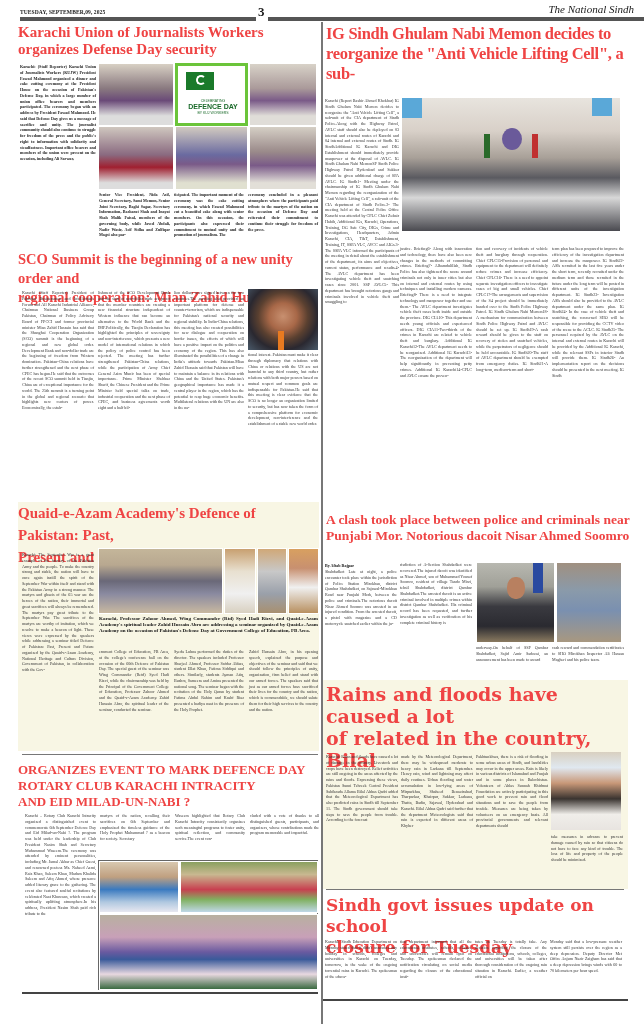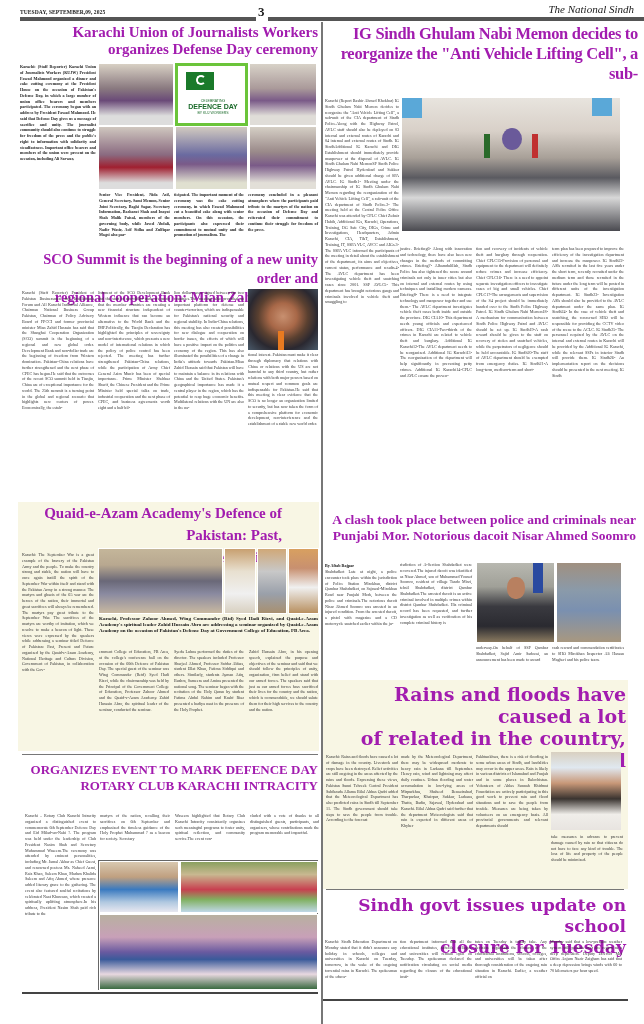--- a/index.html
+++ b/index.html
@@ -6,41 +6,41 @@
 html,body{width:644px;height:1024px;background:#fff;overflow:hidden}
 body{position:relative;font-family:"Liberation Serif","DejaVu Serif",serif;color:#1a1a1a}
 .abs{position:absolute}
 .masthead-date{left:20px;top:9px;font-size:5.5px;font-weight:bold;letter-spacing:0.1px}
 .masthead-page{left:258px;top:4px;font-size:13px;font-weight:bold}
 .masthead-name{right:10px;top:3px;font-size:11px;font-style:italic}
 .rule-left{left:20px;top:17px;width:236px;height:4px;background:#555}
 .rule-right{left:268px;top:17px;width:376px;height:4px;background:#555}
 .vline{left:321px;top:22px;width:1.5px;height:1002px;background:#777}
 .hline{height:1px;background:#777}
-.hl{font-weight:bold;text-align:right;line-height:1.12;color:#a21caf}
+.hl{font-weight:bold;text-align:left;line-height:1.12;color:#ef4444}
 .col{font-size:4.1px;line-height:5.75px;text-align:justify;color:#333}
 .photo{background:#888;overflow:hidden}
 .caption{font-size:5px;line-height:6.2px;font-weight:bold;text-align:justify;color:#111}
 .tint{background:#f8f6e4}
 .pic{position:absolute;border:1px solid #fff}
 </style>
 </head>
 <body>
 
 <div class="abs masthead-date">TUESDAY, SEPTEMBER,09, 2025</div>
 <div class="abs masthead-page">3</div>
 <div class="abs masthead-name">The National  Sindh</div>
 <div class="abs rule-left"></div>
 <div class="abs rule-right"></div>
 <div class="abs vline"></div>
 
 <section>
   <div class="abs hl" style="left:18px;top:24px;width:300px;font-size:15px;line-height:17px;">
     <div>Karachi Union of Journalists Workers</div>
-    <div>organizes Defense Day ceremony</div>
+    <div>organizes Defense Day security</div>
   </div>
   <div class="abs col" style="left:20px;top:64px;width:76px;font-weight:bold;color:#222">Karachi: (Staff Reporter) Karachi Union of Journalists Workers (KUJW) President Fawad Mahmood organized a dinner and cake cutting ceremony at the President House on the occasion of Pakistan's Defense Day, in which a large number of union office bearers and members participated. The ceremony began with an address by President Fawad Mahmood. He said that Defense Day gives us a message of sacrifice and unity. The journalist community should also continue to struggle for freedom of the press and the public's right to information with solidarity and steadfastness. Important office bearers and members of the union were present on the occasion, including Ali Sarwar,</div>
 
   <div class="abs" style="left:98px;top:63px;width:219px;height:63px;">
     <div class="pic" style="left:0;top:0;width:76px;height:63px;background:linear-gradient(180deg,#d8d0c4 0%,#8a7a80 40%,#6a4a78 60%,#ddd 85%);"></div>
     <div class="pic" style="left:77px;top:0;width:73px;height:63px;background:#fff;border:3px solid #6bc43a;">
       <div style="position:absolute;left:8px;top:6px;width:28px;height:18px;background:#1a7a2a;">
         <div style="position:absolute;left:10px;top:3px;width:10px;height:10px;border-radius:50%;border:2px solid #fff;border-right-color:transparent;"></div>
       </div>
       <div style="position:absolute;left:4px;top:32px;width:62px;text-align:center;font-family:'Liberation Sans',sans-serif;color:#1a6a2a;line-height:6px;">
@@ -93,20 +93,21 @@
   <div class="abs col" style="left:174px;top:649px;width:70px;">Syeda Lubna performed the duties of the director. The speakers included Professor Sharjeel Ahmed, Professor Safdar Abbas, student Ellat Khan, Fatima Siddiqui and others. Similarly, students Ayman Atiq, Bushra, Sameera and Amina presented the national song. The seminar began with the recitation of the Holy Quran by student Fatima Abdul Rahim and Kashf Riaz presented a hadiya naat in the presence of the Holy Prophet.</div>
   <div class="abs col" style="left:249px;top:649px;width:69px;">Zahid Hussain Abro, in his opening speech, explained the purpose and objectives of the seminar and said that we should follow the principles of unity, organization, firm belief and stand with our armed forces. The speakers said that just as our armed forces have sacrificed their lives for the country and the nation, which is commendable, we should salute them for their high services to the country and the nation.</div>
 </section>
 
 <div class="abs hline" style="left:22px;top:754px;width:296px;"></div>
 
 <section>
   <div class="abs hl" style="left:18px;top:762px;width:300px;font-size:13px;line-height:16px;">
     <div>ORGANIZES EVENT TO MARK DEFENCE DAY</div>
     <div>ROTARY CLUB KARACHI INTRACITY</div>
+    <div>AND EID MILAD-UN-NABI ?</div>
   </div>
   <div class="abs col" style="left:25px;top:813px;width:71px;">Karachi – Rotary Club Karachi Intracity organized a distinguished event to commemorate 6th September Defence Day and Eid Milad-un-Nabi ?. The program was held under the leadership of Club President Nasim Shah and Secretary Muhammad Waseem.The ceremony was attended by eminent personalities, including Mr. Jamal Akbar as Chief Guest, and renowned poetess Ms. Naheed Azmi, Rais Khan, Saleem Khan, Madam Khalida Saleem and Afiq Ahmed, whose presence added literary grace to the gathering. The event also featured soulful recitations by celebrated Naat Khuwans, which created a spiritually uplifting atmosphere.In his address, President Nasim Shah paid rich tribute to the</div>
   <div class="abs col" style="left:100px;top:813px;width:70px;">martyrs of the nation, recalling their sacrifices on 6th September and emphasized the timeless guidance of the Holy Prophet Muhammad ? as a beacon for society. Secretary</div>
   <div class="abs col" style="left:175px;top:813px;width:70px;">Waseem highlighted that Rotary Club Karachi Intracity consistently organizes such meaningful programs to foster unity, spiritual reflection, and community service.The event con-</div>
   <div class="abs col" style="left:250px;top:813px;width:69px;">cluded with a vote of thanks to all distinguished guests, participants, and organizers, whose contributions made the program memorable and impactful.</div>
   <div class="abs" style="left:98px;top:860px;width:220px;height:130px;border:1px solid #666;">
     <div class="pic" style="left:0;top:0;width:80px;height:52px;background:linear-gradient(180deg,#d8c8b0 0%,#c0a080 30%,#3a7ac0 55%,#b0c8e0 80%,#e8e8f0 100%);"></div>
     <div class="pic" style="left:81px;top:0;width:138px;height:52px;background:linear-gradient(180deg,#8aa060 0%,#c8b890 25%,#c84050 55%,#80b060 75%,#c0d8e8 100%);"></div>
     <div class="pic" style="left:0;top:53px;width:219px;height:76px;background:linear-gradient(180deg,#b8b0a0 0%,#c8a0b8 30%,#6a5aa0 50%,#3a5a9a 60%,#e8d8e0 80%,#3a6a40 100%);"></div>
   </div>

